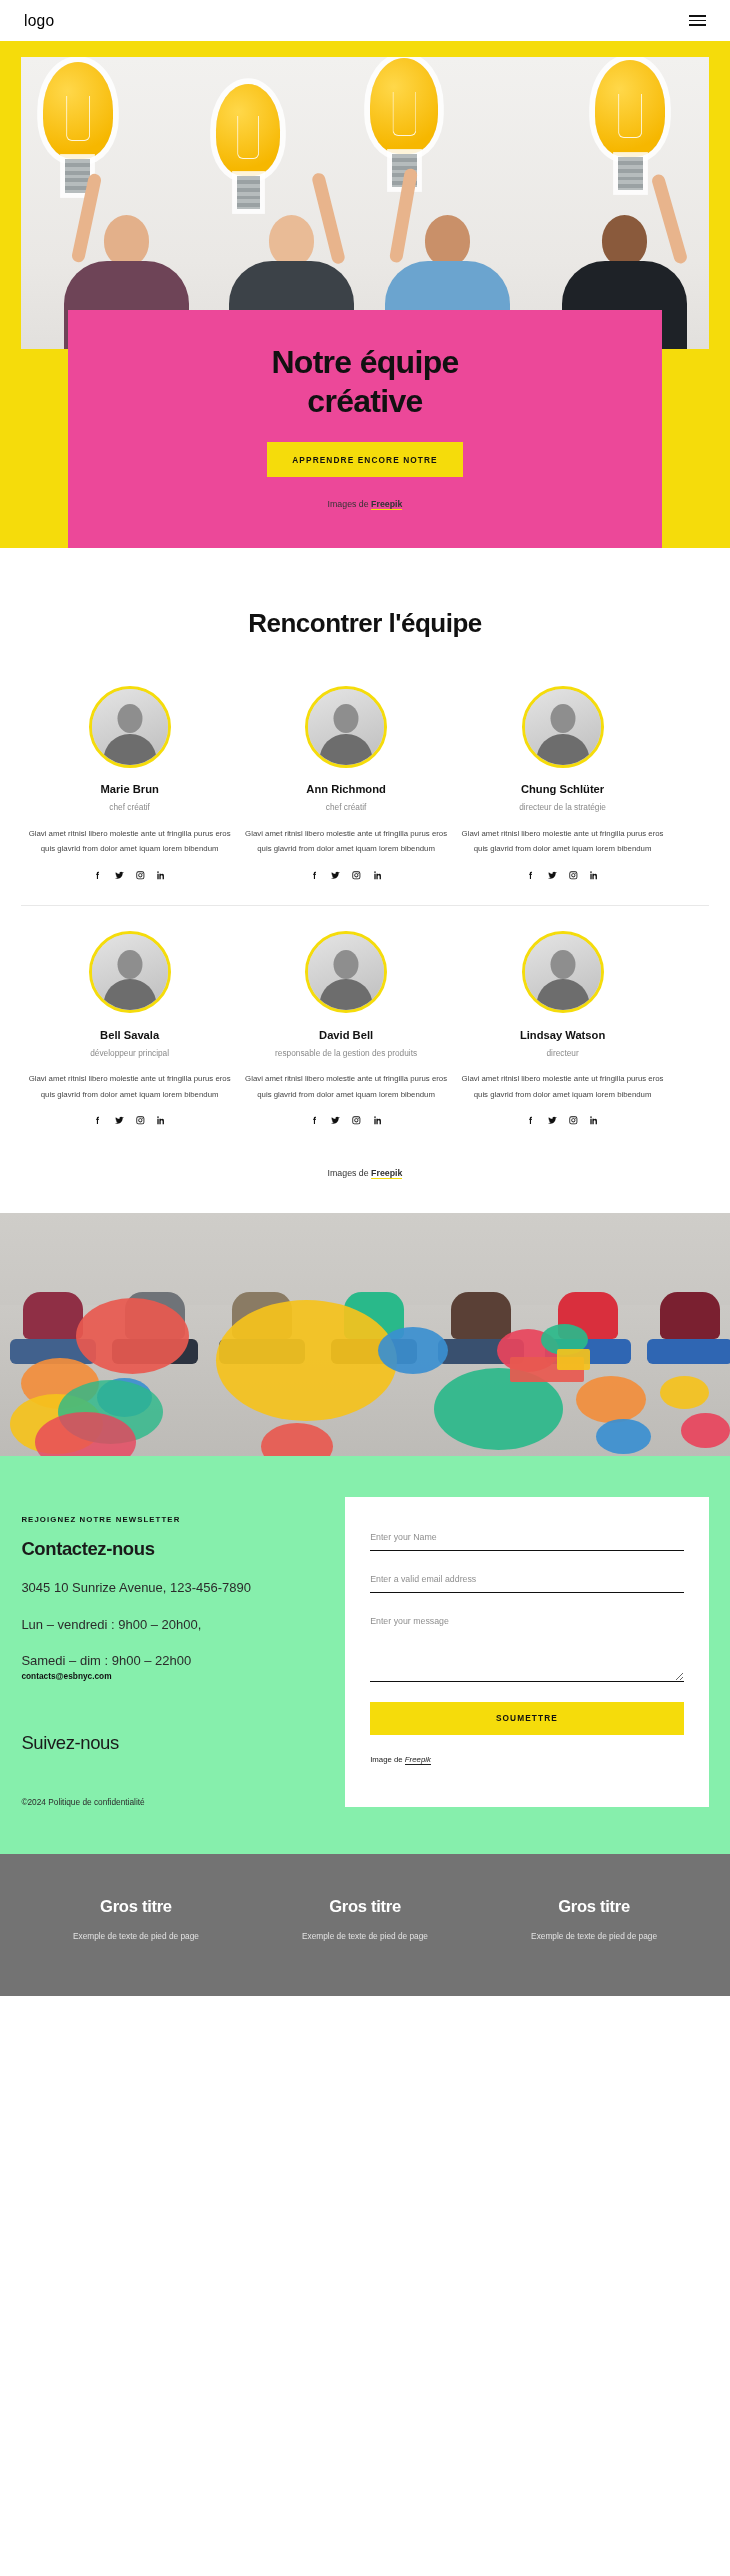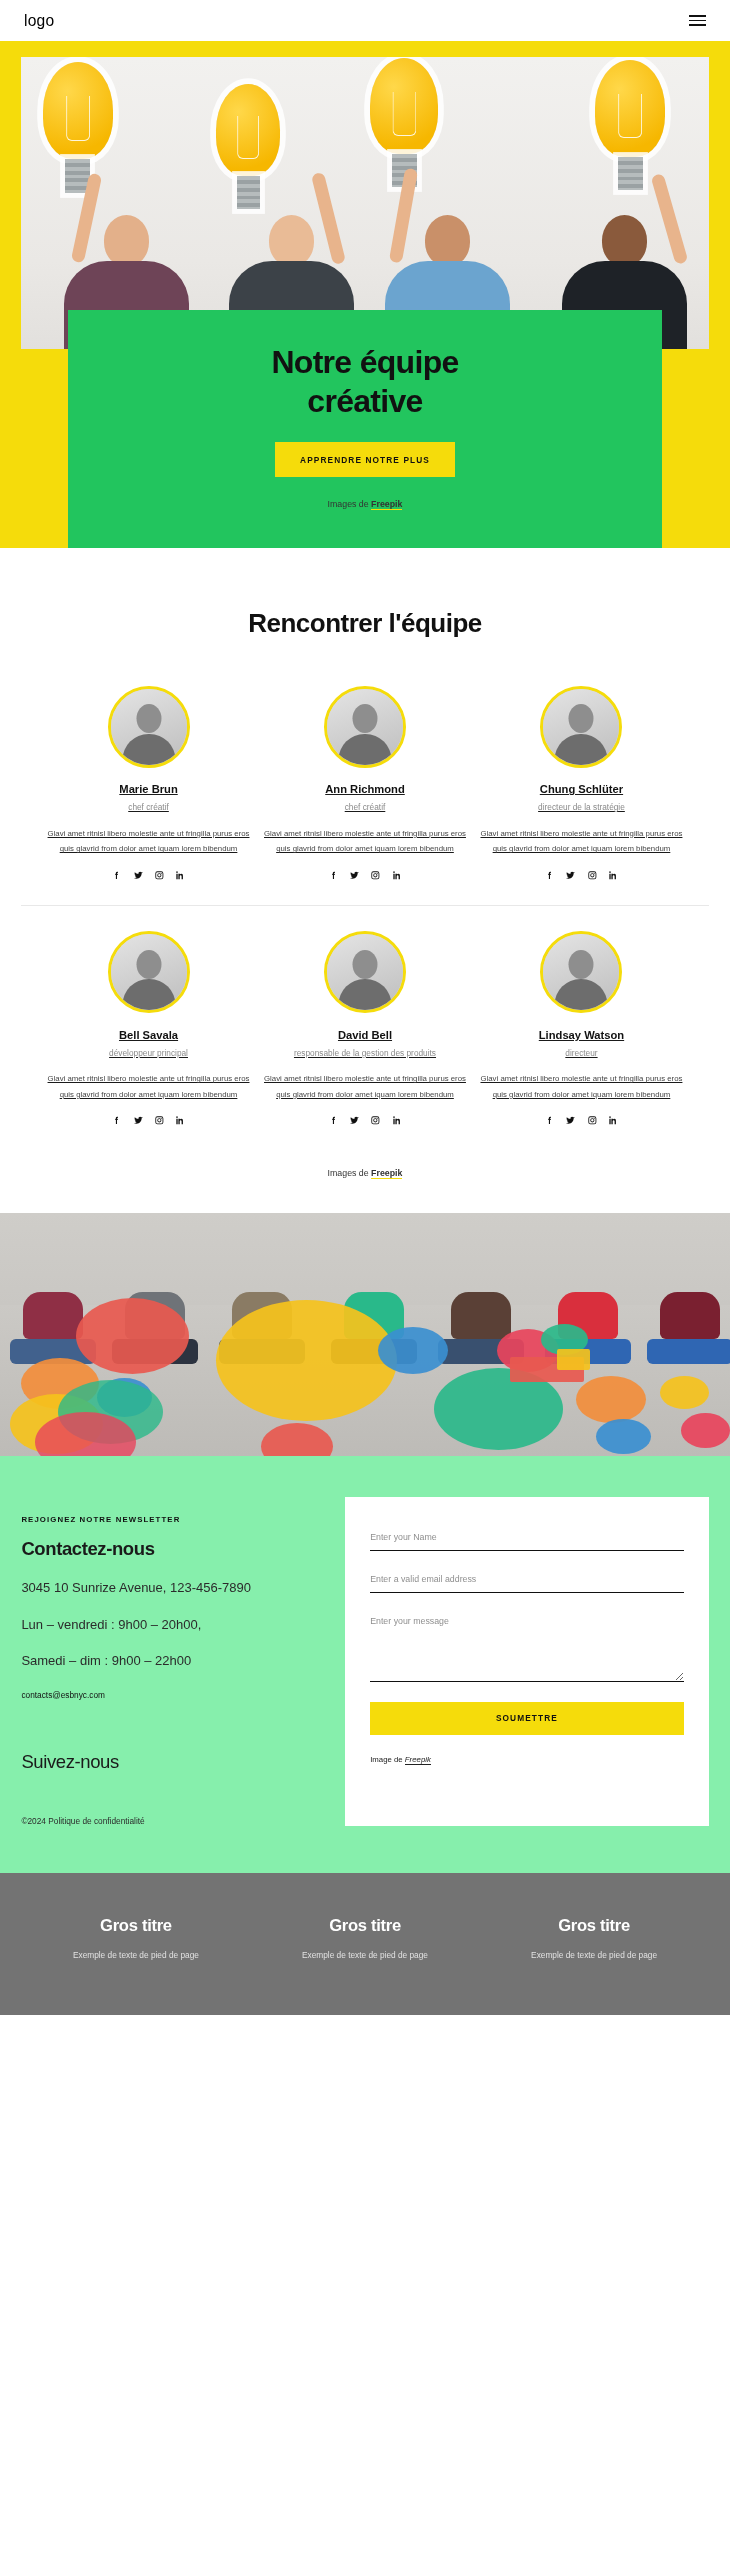--- a/index.html
+++ b/index.html
@@ -70,21 +70,21 @@
   .person .body{
     width:125px;height:88px;border-radius:43px 43px 0 0; margin-top:-5.8px;
   }
   .person .arm{
     position:absolute; width:12.7px; border-radius:6.8px; background:#e8b48c;
   }
 
   .hero-card{
     position:relative;
     margin:-39px 68px 0;
-    background:#22c55e;
+    background:#ec4899;
     text-align:center;
     padding:33px 37px 39px;
     z-index:3;
   }
   .hero-title{
     font-size:32px; font-weight:bold; line-height:1.22; letter-spacing:-0.7px;
     color:#111;
   }
   .hero-desc{
     margin-top:21.4px; font-size:10.2px; line-height:2.05; color:#3b3b3b;
@@ -98,23 +98,22 @@
   .credit{ margin-top:21.4px; font-size:8.8px; color:#333; }
   .credit b{ border-bottom:1.9px solid #F5DC0B; }
 
   
   .team{ padding:60px 21.4px 9.7px; background:#fff; }
   .team-title{
     text-align:center; font-size:26px; font-weight:bold;
     letter-spacing:-0.5px; color:#111; margin-bottom:47px;
   }
   .team-row{
-    display:flex; justify-content:center;
+    display:flex; justify-content:flex-start;
     padding-bottom:25px;
-    text-decoration:underline;
   }
   .team-row.with-rule{ border-bottom:1px solid #e8e8e8; margin-bottom:25px; }
   .member{ width:31.5%; text-align:center; }
   .avatar{
     width:82px;height:82px;border-radius:50%;
     margin:0 auto 15.6px;
     border:3.9px solid #F5DC0B;
     overflow:hidden; position:relative;
     background:#d8d8d8;
   }
@@ -153,21 +152,21 @@
 
   
   .contact{ background:#86efac; padding:41px 21.4px 47px; display:flex; gap:21.4px; }
   .contact-left{ width:44%; padding-top:15.6px; }
   .eyebrow{
     font-size:7.8px; font-weight:bold; letter-spacing:1.1px; color:#111;
     line-height:1.7; text-transform:uppercase;
   }
   .contact-h2{ font-size:18.5px; font-weight:bold; margin-top:11.7px; letter-spacing:-0.4px; }
   .contact-line{ font-size:13px; color:#2b2b2b; margin-top:20px; line-height:1.3; }
-  .contact-mail{ font-size:8.3px; font-weight:normal; color:#111; margin-top:20px; }
+  .contact-mail{ font-size:8.3px; font-weight:bold; color:#111; margin-top:1px; }
   .follow-h2{ font-size:18.5px; font-weight:normal; margin-top:51px; letter-spacing:-0.4px; }
   .copyright{ font-size:8.3px; color:#2b2b2b; margin-top:43px; }
 
   .contact-right{ flex:1; background:#ffffff; padding:29px 25px 21.4px; }
   .field{ width:100%; border:none; border-bottom:1.5px solid #111; background:transparent;
           font-family:"Liberation Sans", sans-serif; font-size:8.8px; color:#111;
           padding:5.8px 0 7.8px; margin-bottom:17.5px; outline:none; display:block; }
   .field::placeholder{ color:#8f8f8f; }
   textarea.field{ height:72px; resize:vertical; }
   .btn-submit{
@@ -248,21 +247,21 @@
         <div class="body" style="background:#1e2227;"></div>
       </div>
     </div>
   </div>
 
   <div class="hero-card">
     <h1 class="hero-title">
       <span>Notre équipe</span><br>
       <span>créative</span>
     </h1>
-    <button class="btn-primary">APPRENDRE NOTRE PLUS</button>
+    <button class="btn-primary">APPRENDRE ENCORE NOTRE</button>
     <div class="credit">
       <span>Images de </span><b>Freepik</b>
     </div>
   </div>
 </section>
 
 <section class="team">
   <h2 class="team-title">Rencontrer l'équipe</h2>
 
   <div class="team-row with-rule">

